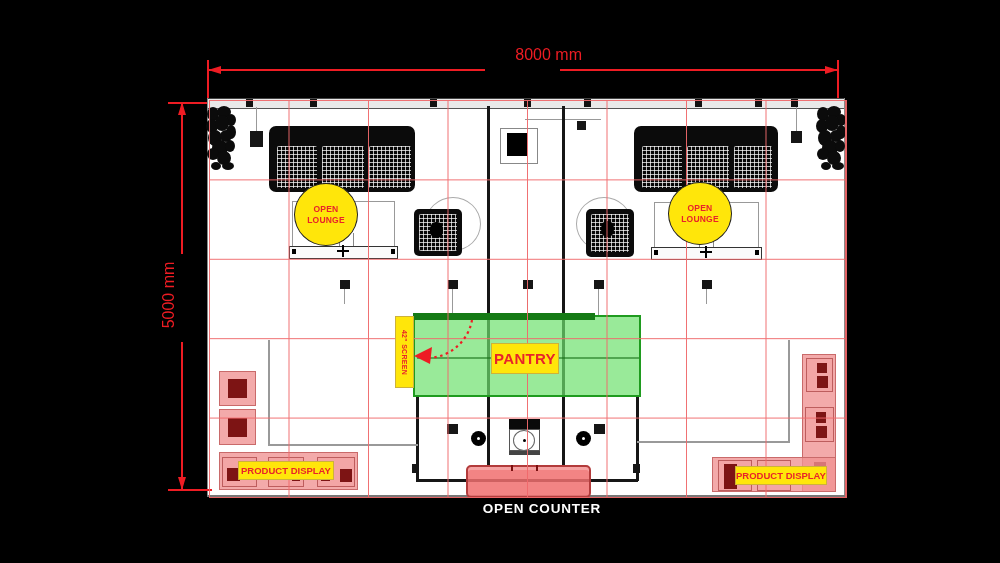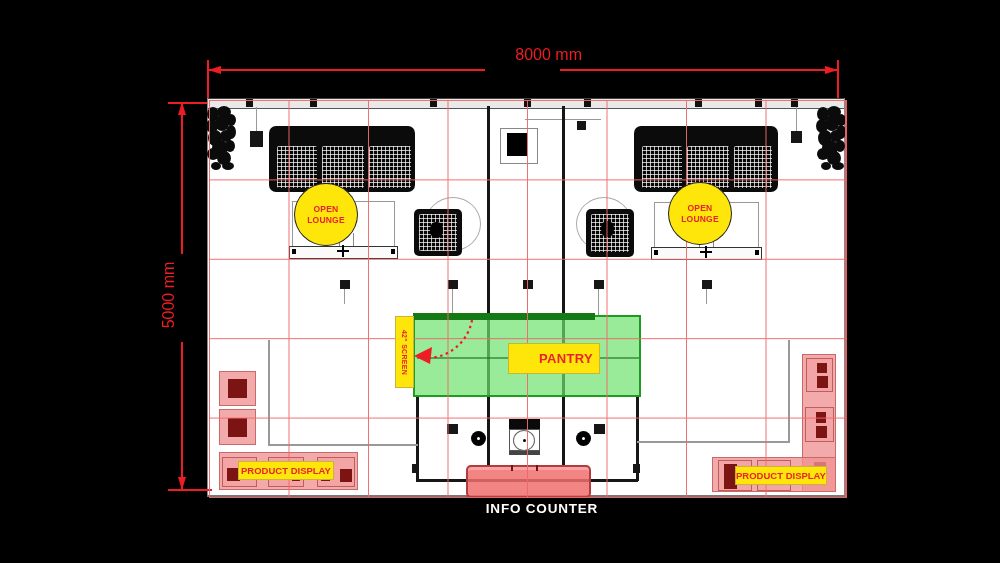--- a/index.html
+++ b/index.html
@@ -231,34 +231,34 @@
   </div>
 
   <div class="abs grid"></div>
 
   <div class="abs ylabel badge" style="left:294px;top:183px;width:58px;height:57px;">
     <span>OPEN LOUNGE</span>
   </div>
   <div class="abs ylabel badge" style="left:668px;top:182px;width:58px;height:57px;">
     <span>OPEN LOUNGE</span>
   </div>
-  <div class="abs ylabel" style="left:508px;top:343px;width:66px;height:29px;font-size:13px;letter-spacing:.3px;padding-left:24px;">
+  <div class="abs ylabel" style="left:491px;top:343px;width:66px;height:29px;font-size:15px;letter-spacing:.3px;">
     <span>PANTRY</span>
   </div>
   <div class="abs ylabel" style="left:395px;top:316px;width:17px;height:70px;font-size:7px;">
     <span style="transform:rotate(90deg);white-space:nowrap;letter-spacing:.3px;">42" SCREEN</span>
   </div>
   <div class="abs ylabel" style="left:238px;top:461px;width:94px;height:17px;font-size:9.5px;">
     <span>PRODUCT DISPLAY</span>
   </div>
   <div class="abs ylabel" style="left:735px;top:466px;width:90px;height:17px;font-size:9.5px;">
     <span>PRODUCT DISPLAY</span>
   </div>
 
-  <div class="abs z50" style="left:462px;top:501px;width:160px;text-align:center;color:#fff;font-weight:bold;font-size:13.5px;letter-spacing:.8px;">INFO COUNTER</div>
+  <div class="abs z50" style="left:462px;top:501px;width:160px;text-align:center;color:#fff;font-weight:bold;font-size:13.5px;letter-spacing:.8px;">OPEN COUNTER</div>
 
   <div class="abs red-dim" style="left:462px;top:46px;width:120px;text-align:right;">8000 mm</div>
   <div class="abs dimline" style="left:208px;top:69px;width:277px;height:1.5px;"></div>
   <div class="abs dimline" style="left:560px;top:69px;width:278px;height:1.5px;"></div>
   <div class="abs arrow" style="left:208px;top:66px;border-right:13px solid #ee1c23;border-top:4px solid transparent;border-bottom:4px solid transparent;"></div>
   <div class="abs arrow" style="left:825px;top:66px;border-left:13px solid #ee1c23;border-top:4px solid transparent;border-bottom:4px solid transparent;"></div>
   <div class="abs dimline" style="left:207px;top:60px;width:1.5px;height:38px;"></div>
   <div class="abs dimline" style="left:837px;top:60px;width:1.5px;height:38px;"></div>
 
   <div class="abs red-dim" style="left:169px;top:296px;width:0;height:0;">

